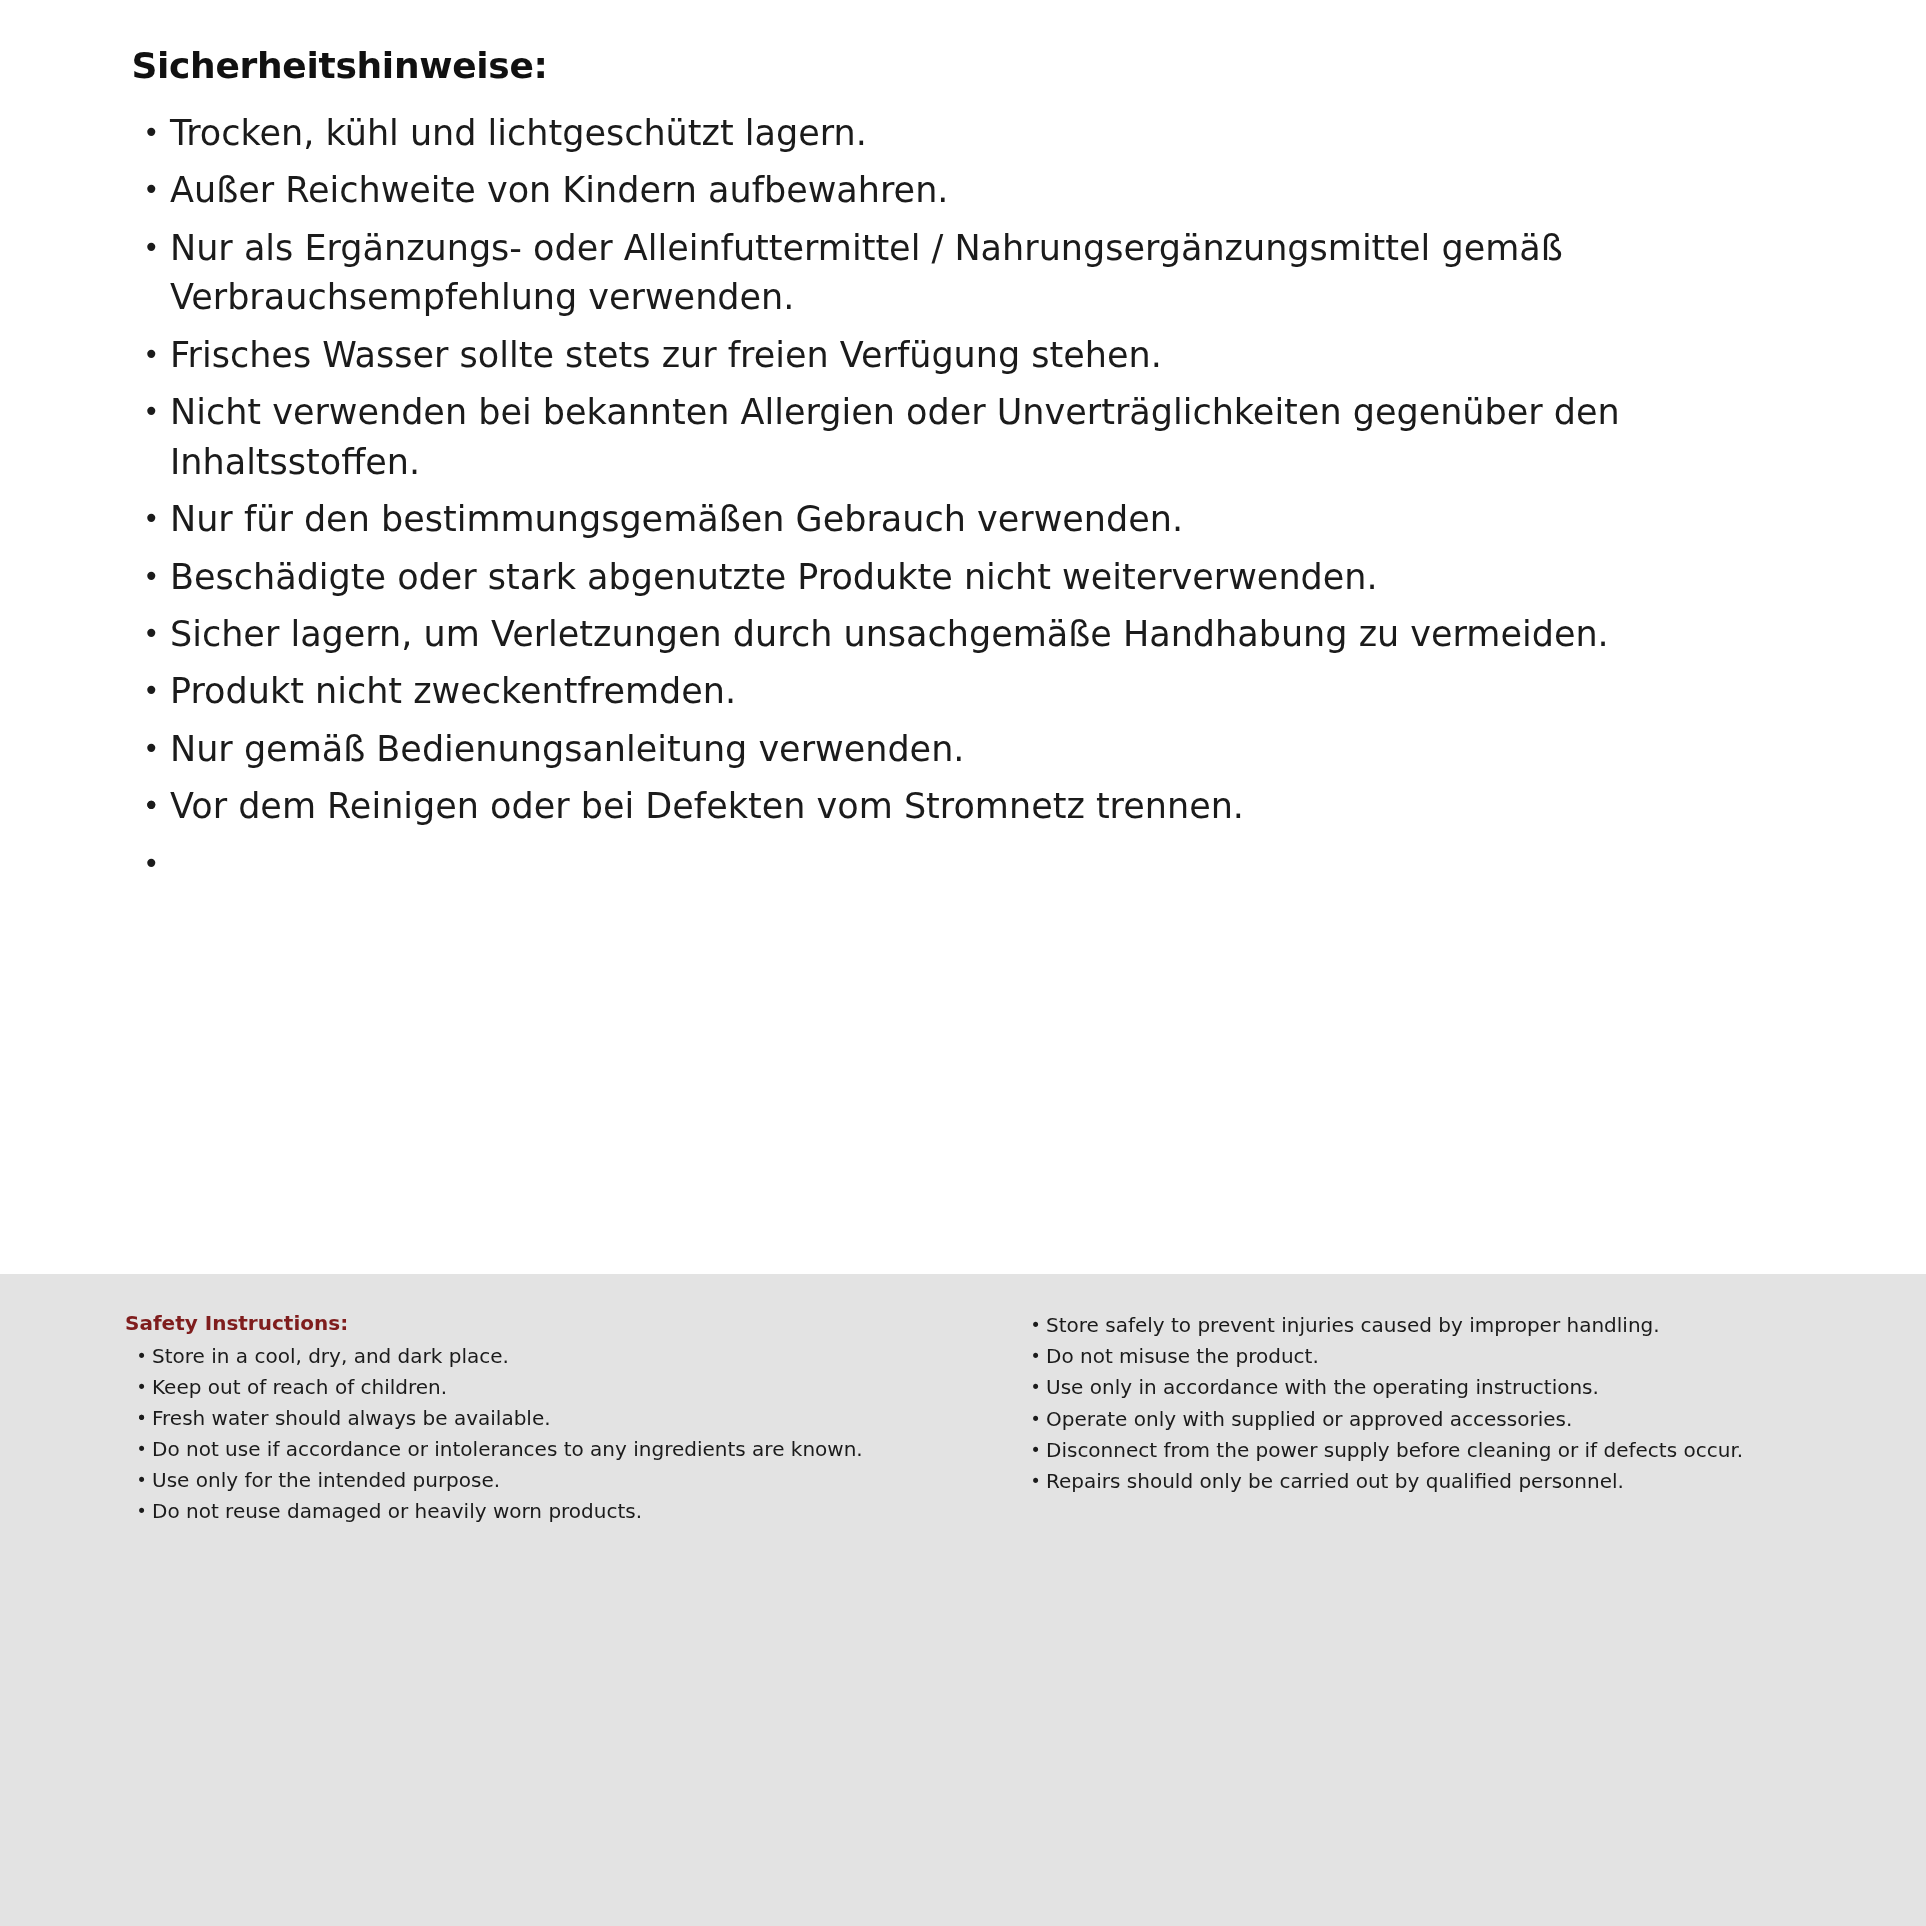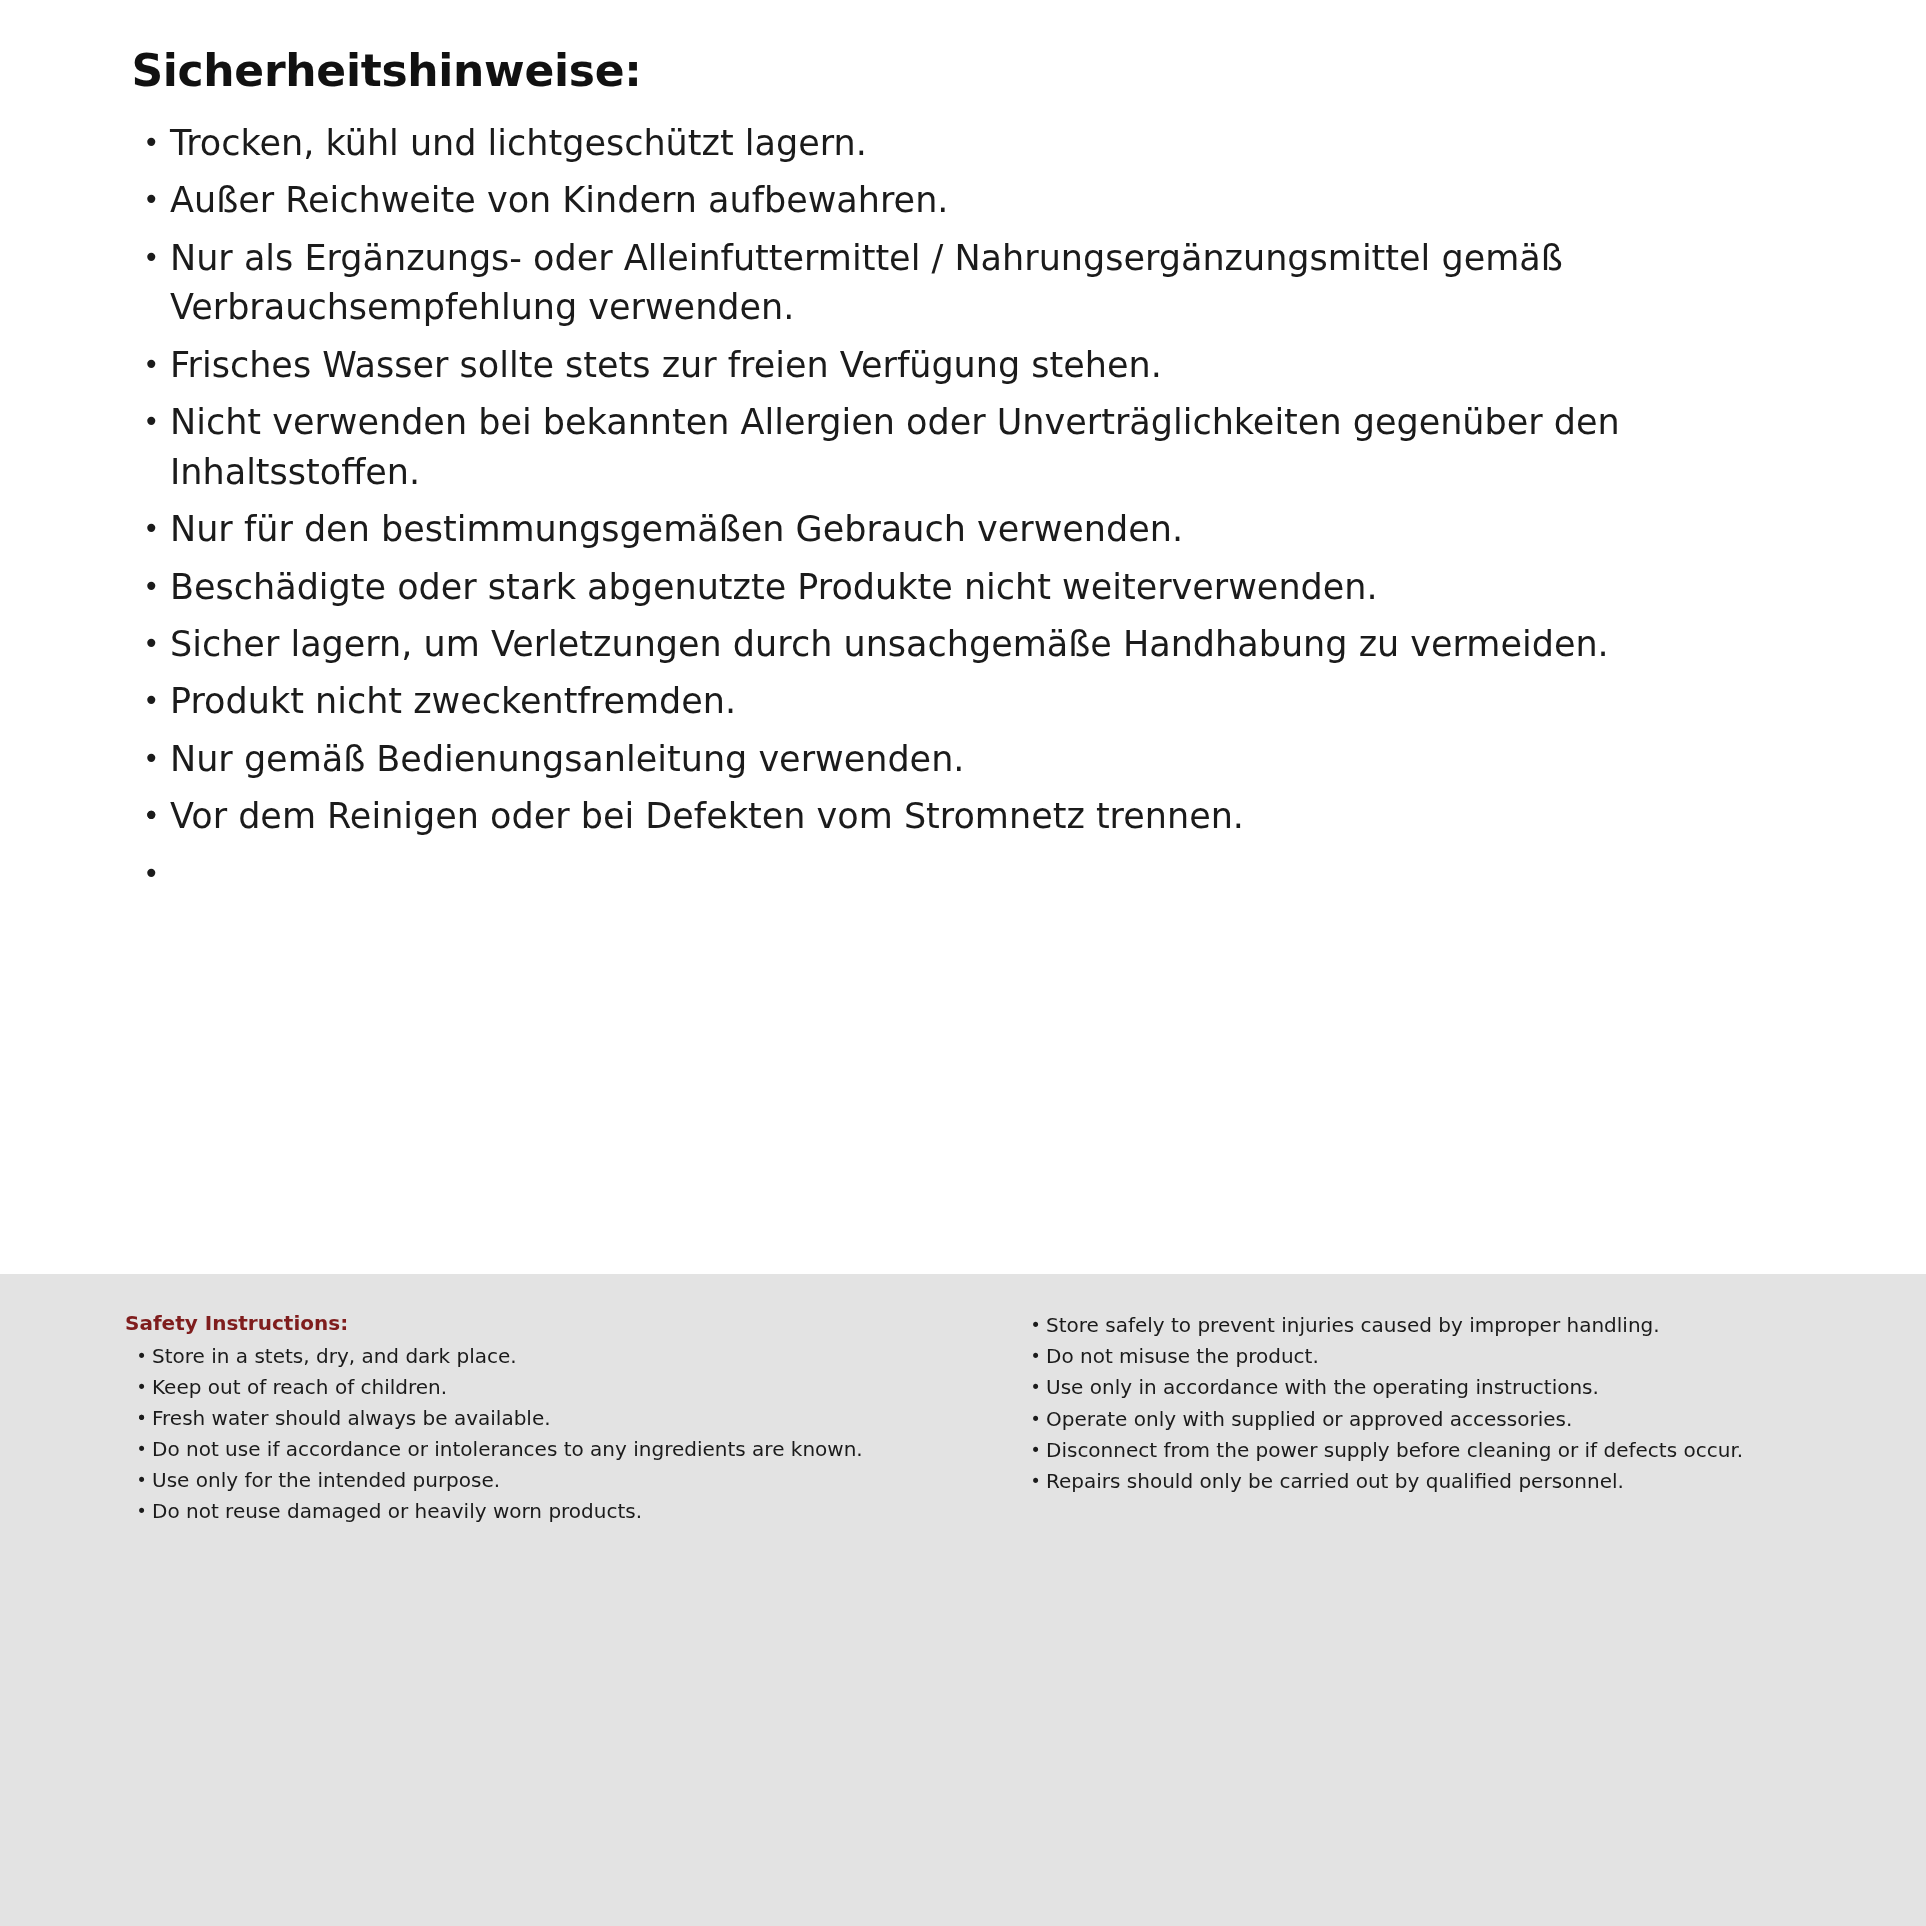--- a/index.html
+++ b/index.html
@@ -24,21 +24,21 @@
 
   
   .primary {
     background: #ffffff;
     padding: 45px 71px 0 125px;
     box-sizing: border-box;
     flex: 0 0 auto;
     height: 1274px;
   }
   .primary-title {
-    font-size: 44px;
+    font-size: 36px;
     font-weight: bold;
     letter-spacing: -0.3px;
     color: #111111;
     margin: 0 0 23px 6.4px;
   }
   .primary-list {
     margin: 0;
     padding: 0;
     list-style: none;
   }
@@ -127,21 +127,21 @@
       <li><span class="bullet">•</span></li>
       <li><span class="bullet">•</span><span>Vor dem Reinigen oder bei Defekten vom Stromnetz trennen.</span></li>
       <li><span class="bullet">•</span></li>
     </ul>
   </section>
 
   <section class="secondary">
     <div class="sec-col left">
       <h2 class="secondary-title">Safety Instructions:</h2>
       <ul class="sec-list">
-        <li><span class="bullet">•</span><span>Store in a stets, dry, and dark place.</span></li>
+        <li><span class="bullet">•</span><span>Store in a cool, dry, and dark place.</span></li>
         <li><span class="bullet">•</span><span>Keep out of reach of children.</span></li>
         <li><span class="bullet">•</span></li>
         <li><span class="bullet">•</span><span>Fresh water should always be available.</span></li>
         <li><span class="bullet">•</span><span>Do not use if accordance or intolerances to any ingredients are known.</span></li>
         <li><span class="bullet">•</span><span>Use only for the intended purpose.</span></li>
         <li><span class="bullet">•</span><span>Do not reuse damaged or heavily worn products.</span></li>
       </ul>
     </div>
     <div class="sec-col right">
       <ul class="sec-list">

